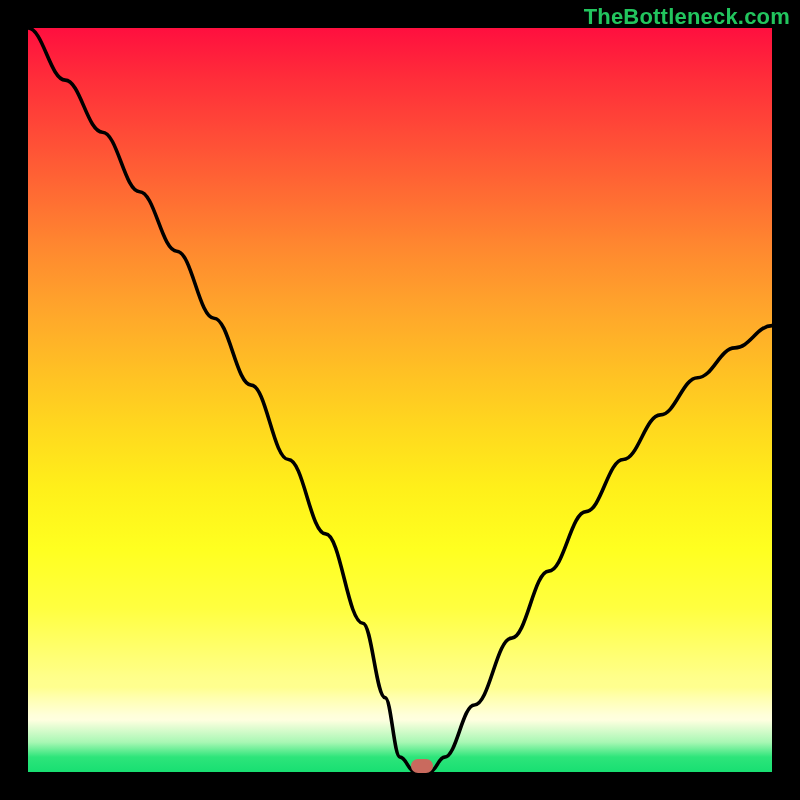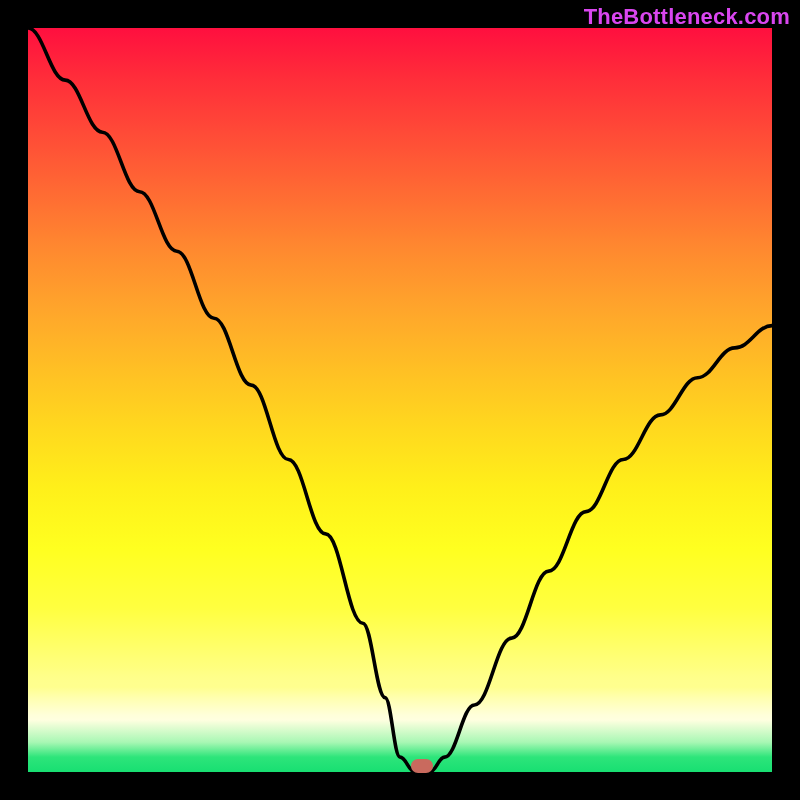--- a/index.html
+++ b/index.html
@@ -10,21 +10,21 @@
     height: 800px;
     background: #000;
   }
   .watermark {
     position: absolute;
     top: 4px;
     right: 10px;
     font-family: Arial, Helvetica, sans-serif;
     font-size: 22px;
     font-weight: 600;
-    color: #d946ef;
+    color: #22c55e;
     letter-spacing: 0.2px;
     z-index: 20;
   }
   .plot {
     position: absolute;
     left: 28px;
     top: 28px;
     width: 744px;
     height: 744px;
   }

